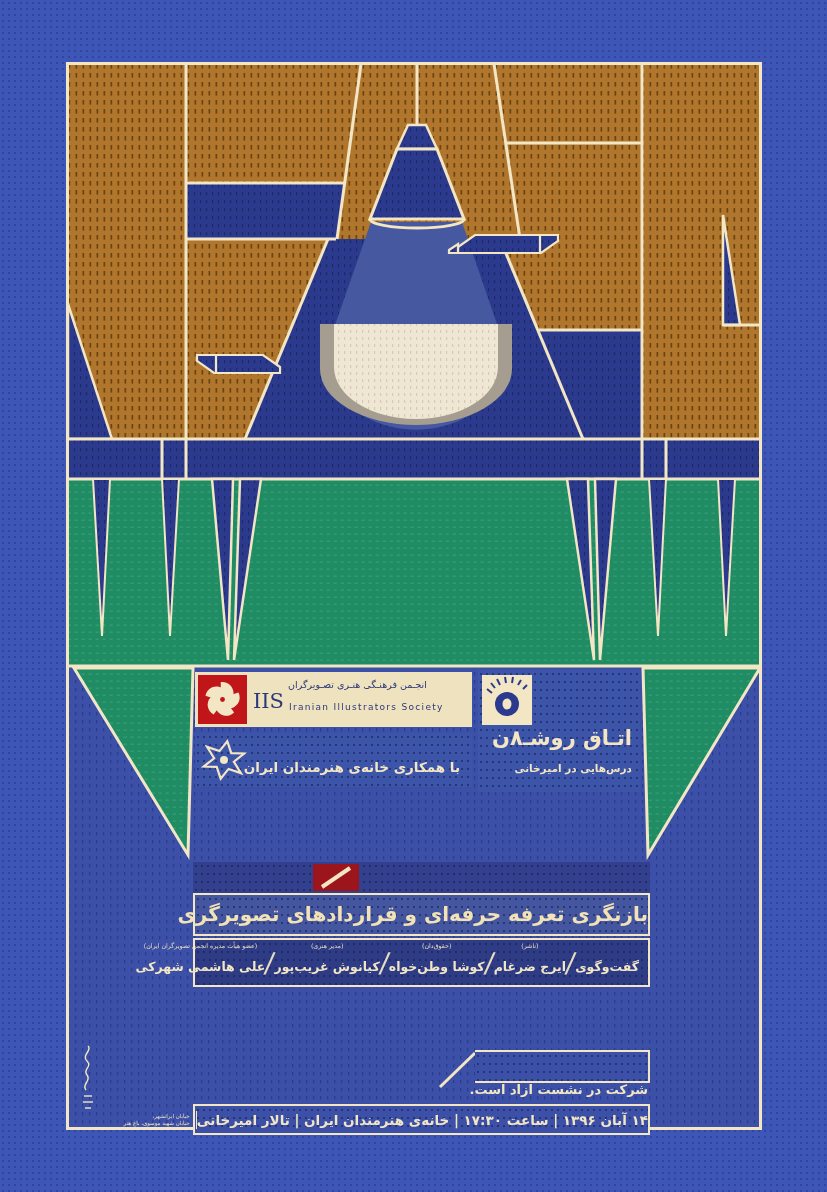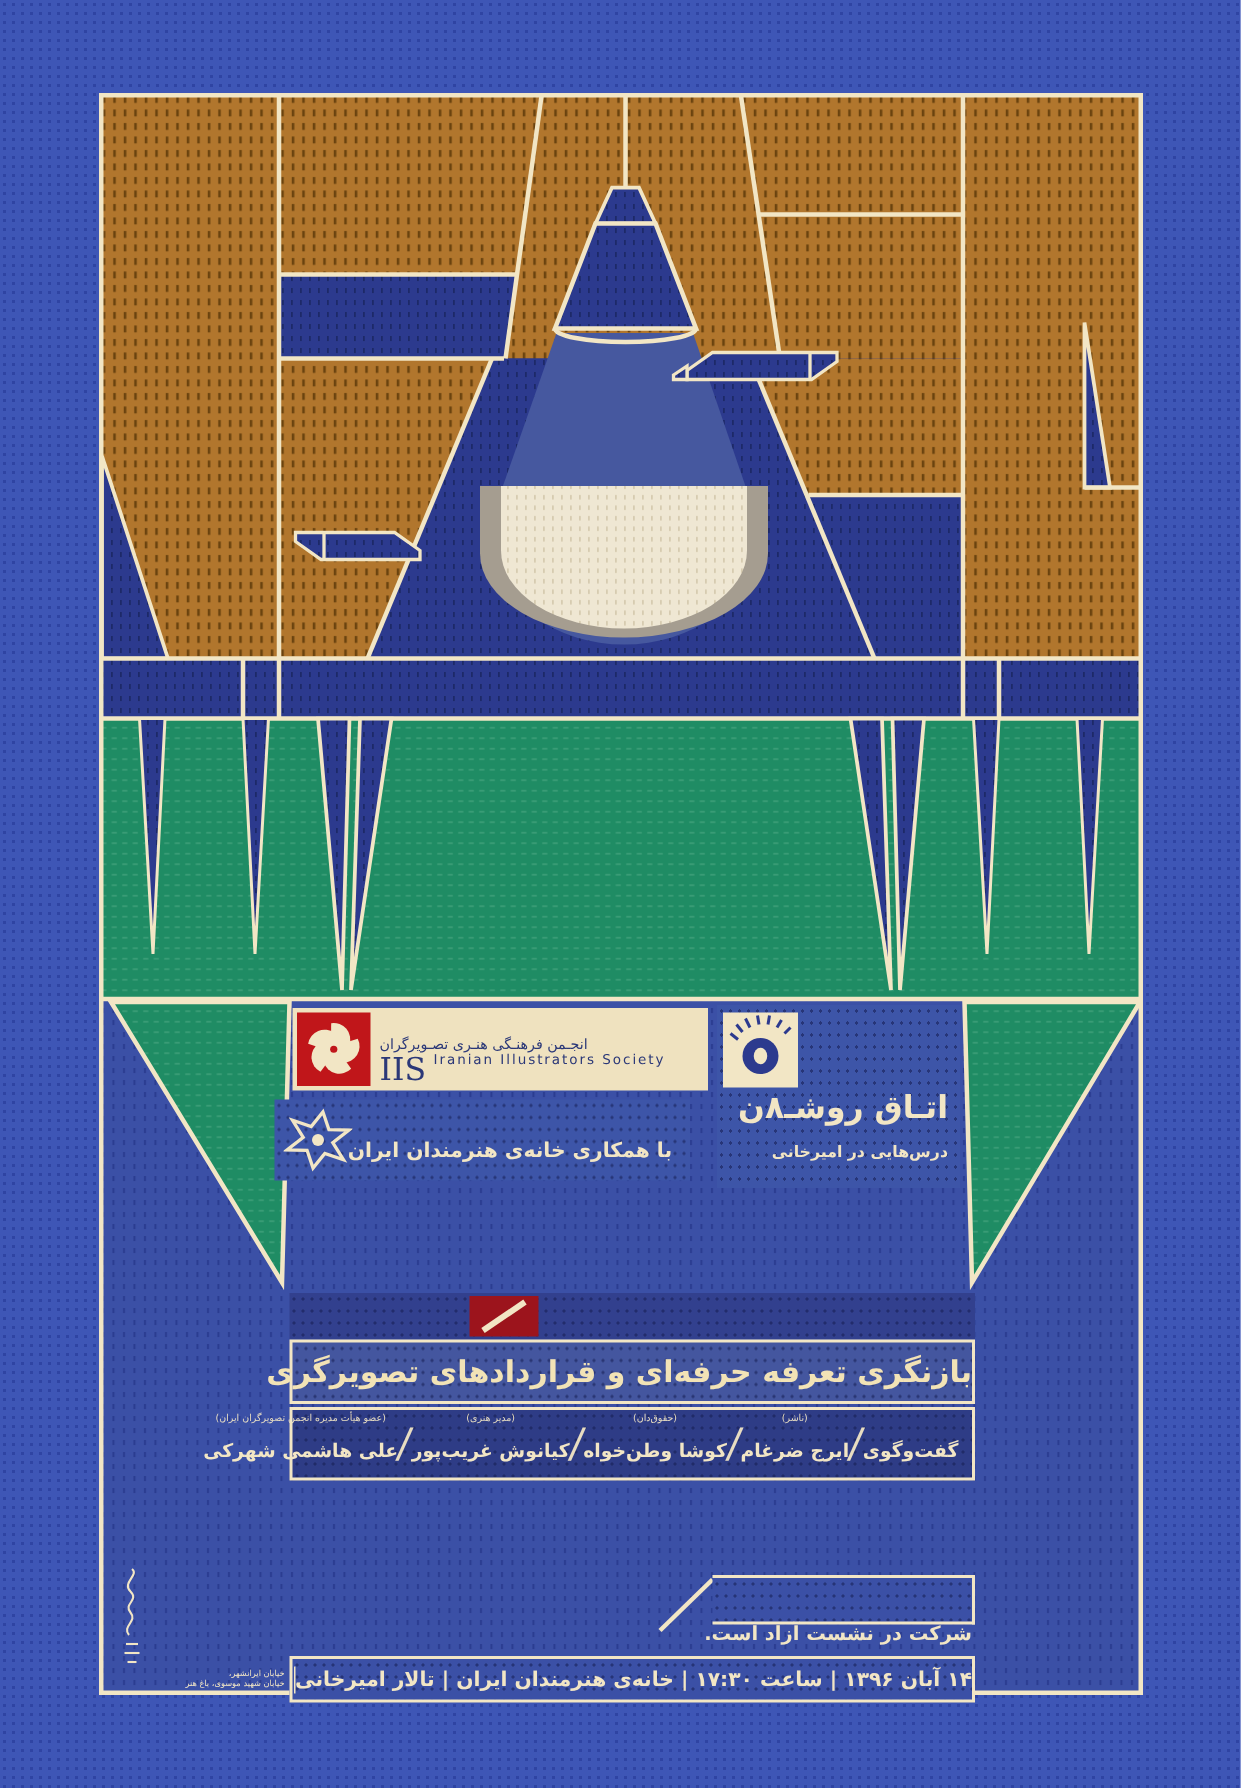--- a/index.html
+++ b/index.html
@@ -10,33 +10,33 @@
         background-size:6px 6px;}
   .poster{position:absolute;left:66px;top:62px;width:696px;height:1068px;}
   .poster svg.illo{position:absolute;left:0;top:0;}
   .box{position:absolute;box-sizing:border-box;}
   .dots{background-image:radial-gradient(rgba(20,28,80,.55) .9px, transparent 1px);background-size:6px 8px;}
   .dots-red{background-image:radial-gradient(rgba(60,6,10,.5) .9px, transparent 1px);background-size:6px 7px;}
 
   
   .iis-box{left:129px;top:610px;width:277px;height:55px;background:#EFE2BF;}
   .iis-red{position:absolute;left:3px;top:3px;width:49px;height:49px;background:var(--logo-red,#C0161A);}
-  .iis-fa{margin:19px 10px 0 58px;text-align:left;direction:rtl;font-size:9.5px;color:var(--text-navy,#2B3878);white-space:nowrap;}
-  .iis-en{display:flex;align-items:flex-start;gap:5px;margin:0 0 0 58px;color:var(--text-navy,#2B3878);}
+  .iis-fa{margin:7px 10px 0 58px;text-align:center;direction:rtl;font-size:9.5px;color:var(--text-navy,#2B3878);white-space:nowrap;}
+  .iis-en{display:flex;align-items:flex-end;gap:5px;margin:0 0 0 58px;color:var(--text-navy,#2B3878);}
   .iis-abbr{font-family:"DejaVu Serif",serif;font-size:21px;line-height:22px;}
   .iis-name{font-size:9px;letter-spacing:1.3px;white-space:nowrap;}
 
   
   .series-box{left:412px;top:608px;width:162px;height:122px;background-color:var(--panel-blue,#3D55A8);}
   .series-icon{position:absolute;left:4px;top:5px;width:50px;height:50px;background:#F2E6C5;}
   .series-title{position:absolute;right:8px;left:4px;top:56px;text-align:right;direction:rtl;font-size:21px;font-weight:bold;color:var(--cream,#F2E6C5);white-space:nowrap;}
   .series-sub{position:absolute;right:8px;left:4px;top:92px;text-align:right;direction:rtl;font-size:10.5px;font-weight:bold;color:var(--cream,#F2E6C5);white-space:nowrap;}
 
   
-  .collab-box{left:117px;top:671px;width:277px;height:54px;background-color:var(--panel-blue,#3D55A8);}
+  .collab-box{left:129px;top:671px;width:277px;height:54px;background-color:var(--panel-blue,#3D55A8);}
   .collab-text{position:absolute;right:12px;top:26px;direction:rtl;font-size:13.5px;font-weight:bold;color:var(--cream,#F2E6C5);white-space:nowrap;}
 
   
   .banner{left:127px;top:731px;width:457px;height:69px;background-color:var(--banner-red,#9C141C);}
   .banner-title{direction:rtl;text-align:center;font-size:42px;font-weight:bold;line-height:67px;color:var(--cream,#F2E6C5);white-space:nowrap;}
 
   .kasra-strip{left:127px;top:800px;width:457px;height:31px;background-color:var(--strip-navy,#32408E);}
   .kasra-box{position:absolute;left:120px;top:2px;width:46px;height:27px;background:var(--banner-red,#9C141C);}
 
   .subtitle-bar{left:127px;top:831px;width:457px;height:43px;background-color:#44569F;border:2px solid var(--cream,#F2E6C5);}

